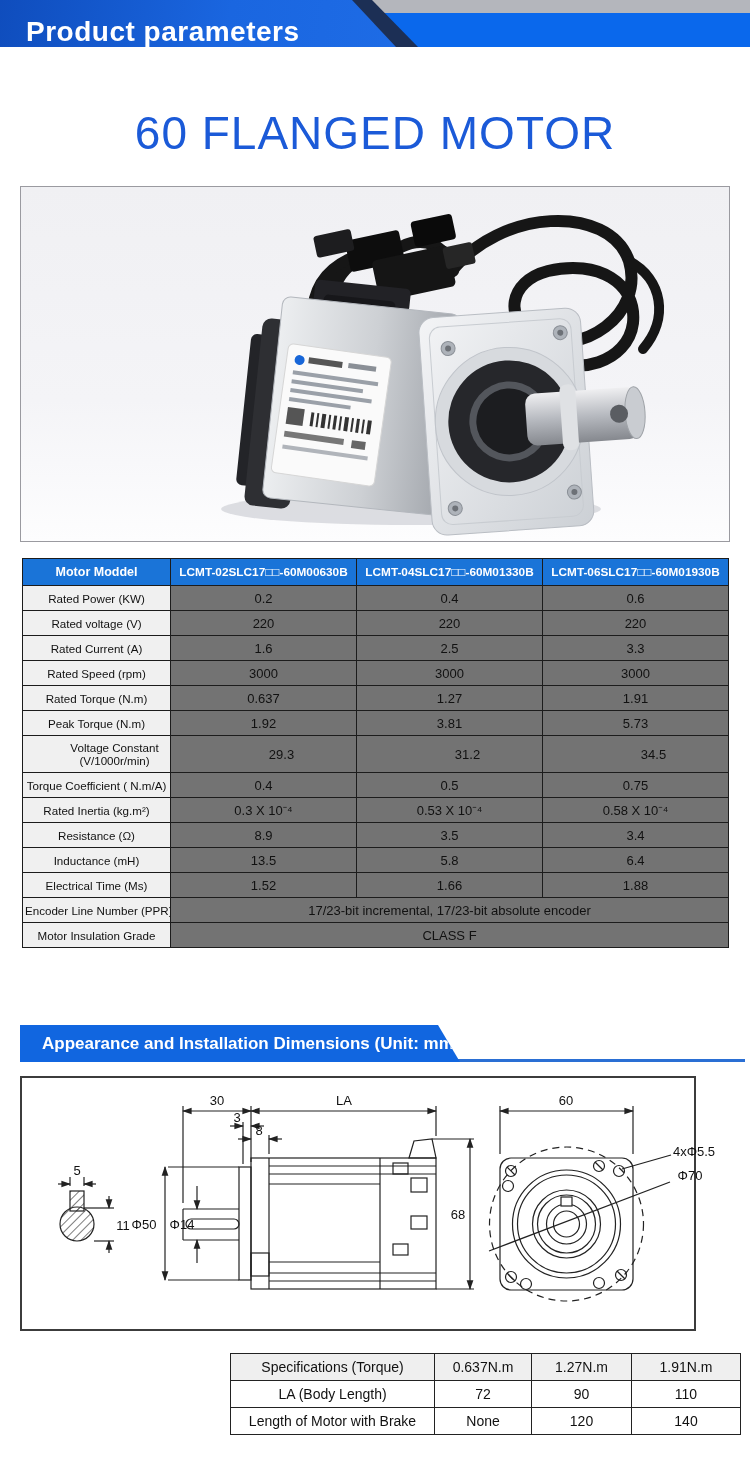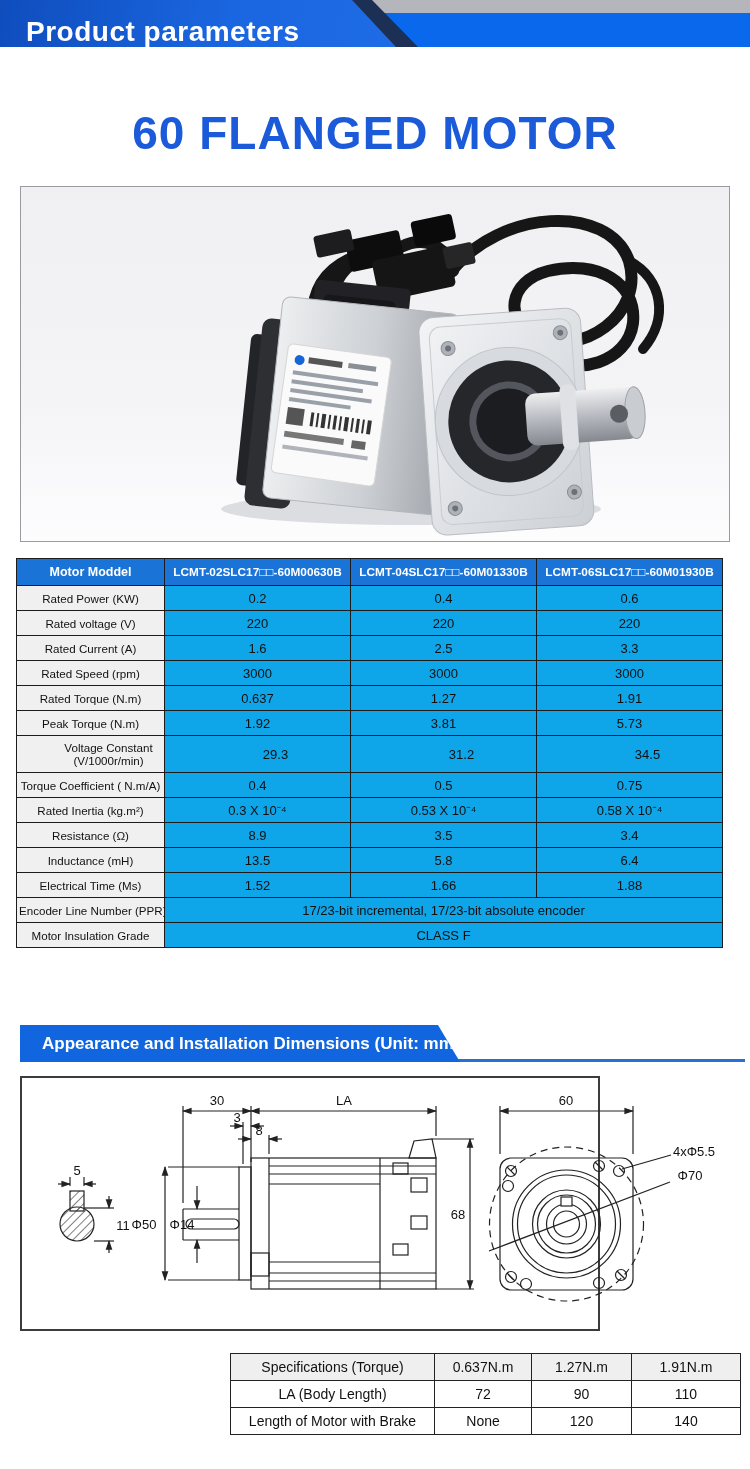--- a/index.html
+++ b/index.html
@@ -12,44 +12,44 @@
   .right-bar{position:absolute;left:338px;top:13px;width:412px;height:34px;background:#0a68ec;}
   .dark-wedge{position:absolute;left:0;top:0;width:430px;height:47px;background:#1c2f55;
     clip-path:polygon(348px 0,372px 0,418px 47px,394px 47px);}
   .left-banner{position:absolute;left:0;top:0;width:412px;height:64px;
     background:linear-gradient(100deg,#0f4dbd 0%,#1a66e0 55%,#1e6ce6 100%);
     clip-path:polygon(0 0,352px 0,396px 47px,0 47px);
     display:flex;align-items:center;box-sizing:border-box;padding-left:26px;}
   .left-banner span{color:#fff;font-size:28px;font-weight:bold;letter-spacing:.5px;}
   
   .page-title{position:absolute;top:106px;left:0;width:100%;text-align:center;
-    font-size:46px;font-weight:bold;color:#1b5ad8;letter-spacing:1px;}
+    font-size:46px;font-weight:normal;color:#1b5ad8;letter-spacing:1px;}
   
   .photo-box{position:absolute;left:20px;top:186px;width:710px;height:356px;
     border:1px solid #9a9aa0;box-sizing:border-box;
     background:linear-gradient(180deg,#f0f0f3 0%,#f4f4f7 60%,#fdfdfe 100%);}
   
   table{border-collapse:collapse;table-layout:fixed;}
-  .spec-table{position:absolute;left:16px;top:558px;width:706px;font-size:13px;}
+  .spec-table{position:absolute;left:22px;top:558px;width:706px;font-size:13px;}
   .spec-table td{border:1.6px solid #1c1c1c;text-align:center;vertical-align:middle;
     height:24px;padding:0 2px;overflow:hidden;}
   .spec-table tr.hdr td{background:#1a74d8;color:#fff;font-weight:bold;font-size:11.8px;height:26px;}
   .spec-table tr.hdr td:first-child{font-size:12.5px;}
   .spec-table td.lbl{background:#f0f0f0;font-size:11.6px;white-space:nowrap;}
-  .spec-table td.val{background:#0ea5e9;font-size:13px;}
+  .spec-table td.val{background:#737373;font-size:13px;}
   .spec-table tr.tall td{height:36px;padding-left:38px;}
   
   .section2{position:absolute;left:20px;top:1025px;width:725px;height:37px;}
   .s2-line{position:absolute;left:0;bottom:0;width:100%;height:3.5px;background:#2a6fd4;}
   .s2-banner{position:absolute;left:0;top:0;width:440px;height:37px;background:#1166e0;
     clip-path:polygon(0 0,calc(100% - 22px) 0,100% 100%,0 100%);
     display:flex;align-items:center;box-sizing:border-box;padding-left:22px;}
   .s2-banner span{color:#fff;font-weight:bold;font-size:17px;}
   
-  .drawing-box{position:absolute;left:20px;top:1076px;width:580px;height:255px;
+  .drawing-box{position:absolute;left:20px;top:1076px;width:676px;height:255px;
     border:2px solid #3c3c3c;box-sizing:border-box;background:#fff;}
   .drawing-box svg{display:block;}
   
   .dim-table{position:absolute;left:230px;top:1353px;width:510px;font-size:14px;}
   .dim-table td{border:1.6px solid #222;text-align:center;height:24px;background:#fff;}
   .dim-table tr.hdr td{background:#efefef;}
   text{font-family:"Liberation Sans",sans-serif;}
 </style>
 </head>
 <body>

